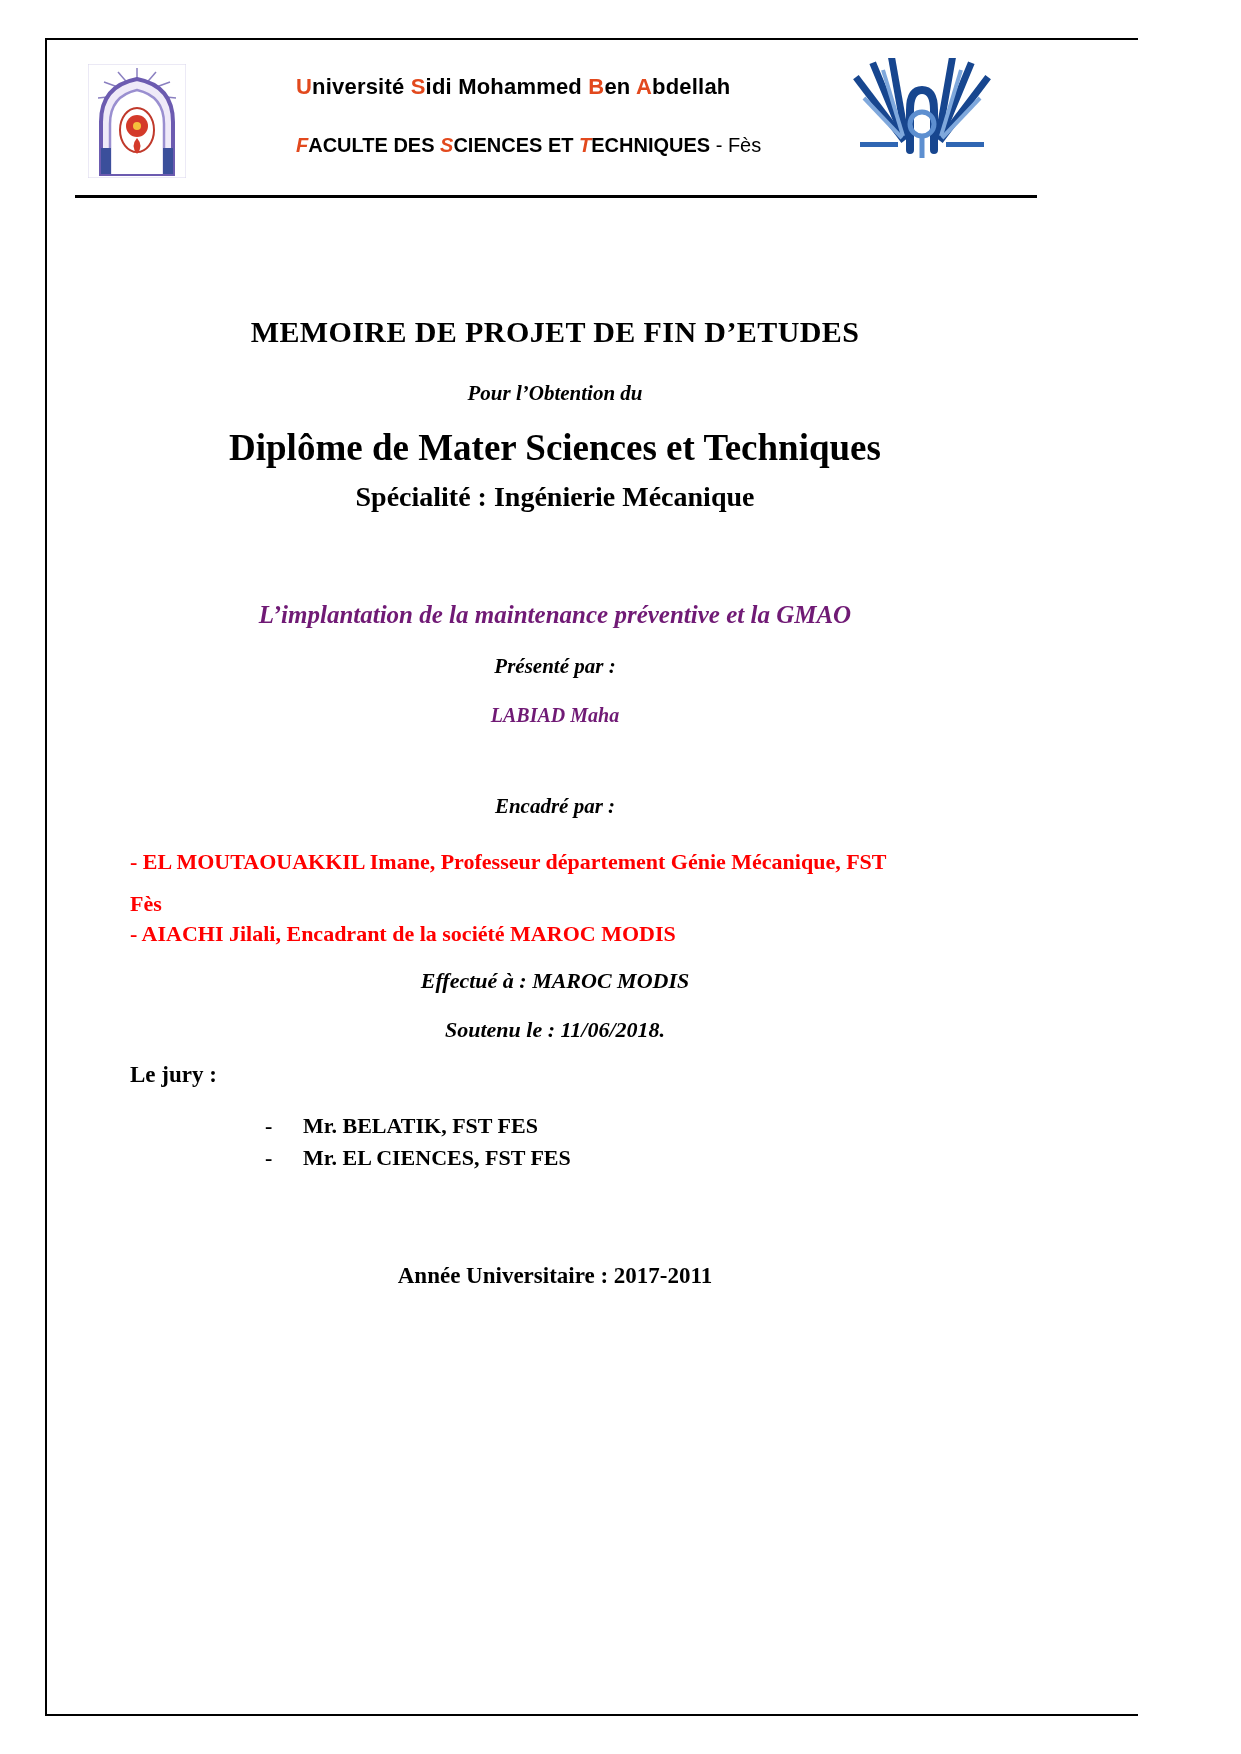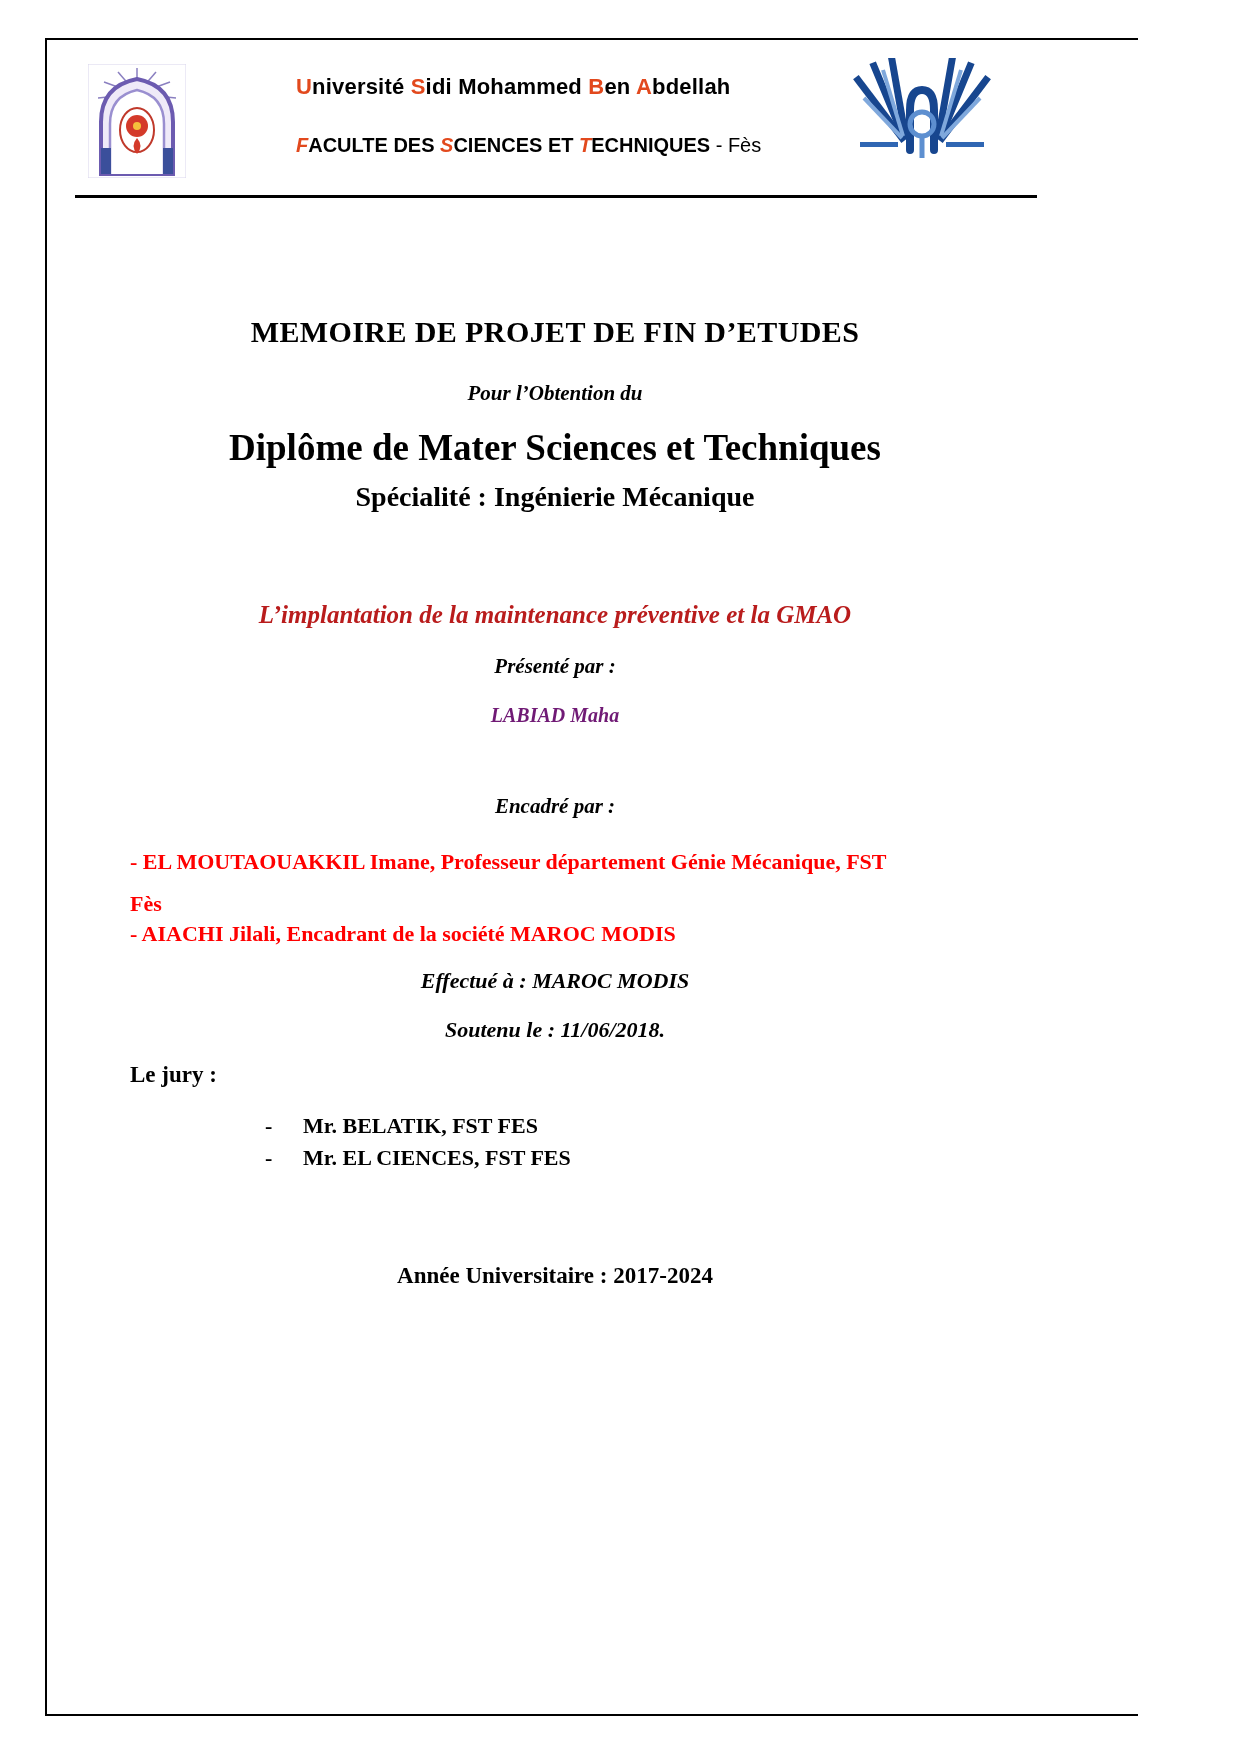--- a/index.html
+++ b/index.html
@@ -21,21 +21,21 @@
 
   
   .cblock { position:absolute; left:75px; width:960px; text-align:center; }
   .lblock { position:absolute; text-align:left; }
 
   .t-memoire   { top:315px; font-size:30px; font-weight:bold; letter-spacing:0.4px; }
   .t-obtention { top:381px; font-size:21px; font-weight:bold; font-style:italic; }
   .t-diplome   { top:426px; font-size:37px; font-weight:bold; }
   .t-special   { top:481px; font-size:28px; font-weight:bold; }
 
-  .t-subject   { top:601px; font-size:25px; font-weight:bold; font-style:italic; color:#b91c1c; }
+  .t-subject   { top:601px; font-size:25px; font-weight:bold; font-style:italic; color:#701a75; }
   .t-presente  { top:654px; font-size:21px; font-weight:bold; font-style:italic; }
   .t-author    { top:704px; font-size:20px; font-weight:bold; font-style:italic; color:#701a75; }
 
   .t-encadre   { top:794px; font-size:21px; font-weight:bold; font-style:italic; }
   .t-sup1      { left:130px; top:841px; width:770px; font-size:22px; font-weight:bold; color:#ff0000; line-height:42px; }
   .t-sup2      { left:130px; top:921px; width:900px; font-size:22px; font-weight:bold; color:#ff0000; }
   .t-effectue  { top:968px;  font-size:22px; font-weight:bold; font-style:italic; }
   .t-soutenu   { top:1017px; font-size:22px; font-weight:bold; font-style:italic; }
 
   .t-jury      { left:130px; top:1062px; font-size:23px; font-weight:bold; }
@@ -143,15 +143,15 @@
     <li class="jury-item">
       <span class="jury-dash">-</span>
       <span>Mr. BELATIK, FST FES</span>
     </li>
     <li class="jury-item">
       <span class="jury-dash">-</span>
       <span>Mr. EL CIENCES, FST FES</span>
     </li>
   </ul>
 
-  <div class="cblock t-annee">Année Universitaire : 2017-2024</div>
+  <div class="cblock t-annee">Année Universitaire : 2017-2011</div>
 
 </div>
 
 </body></html>

